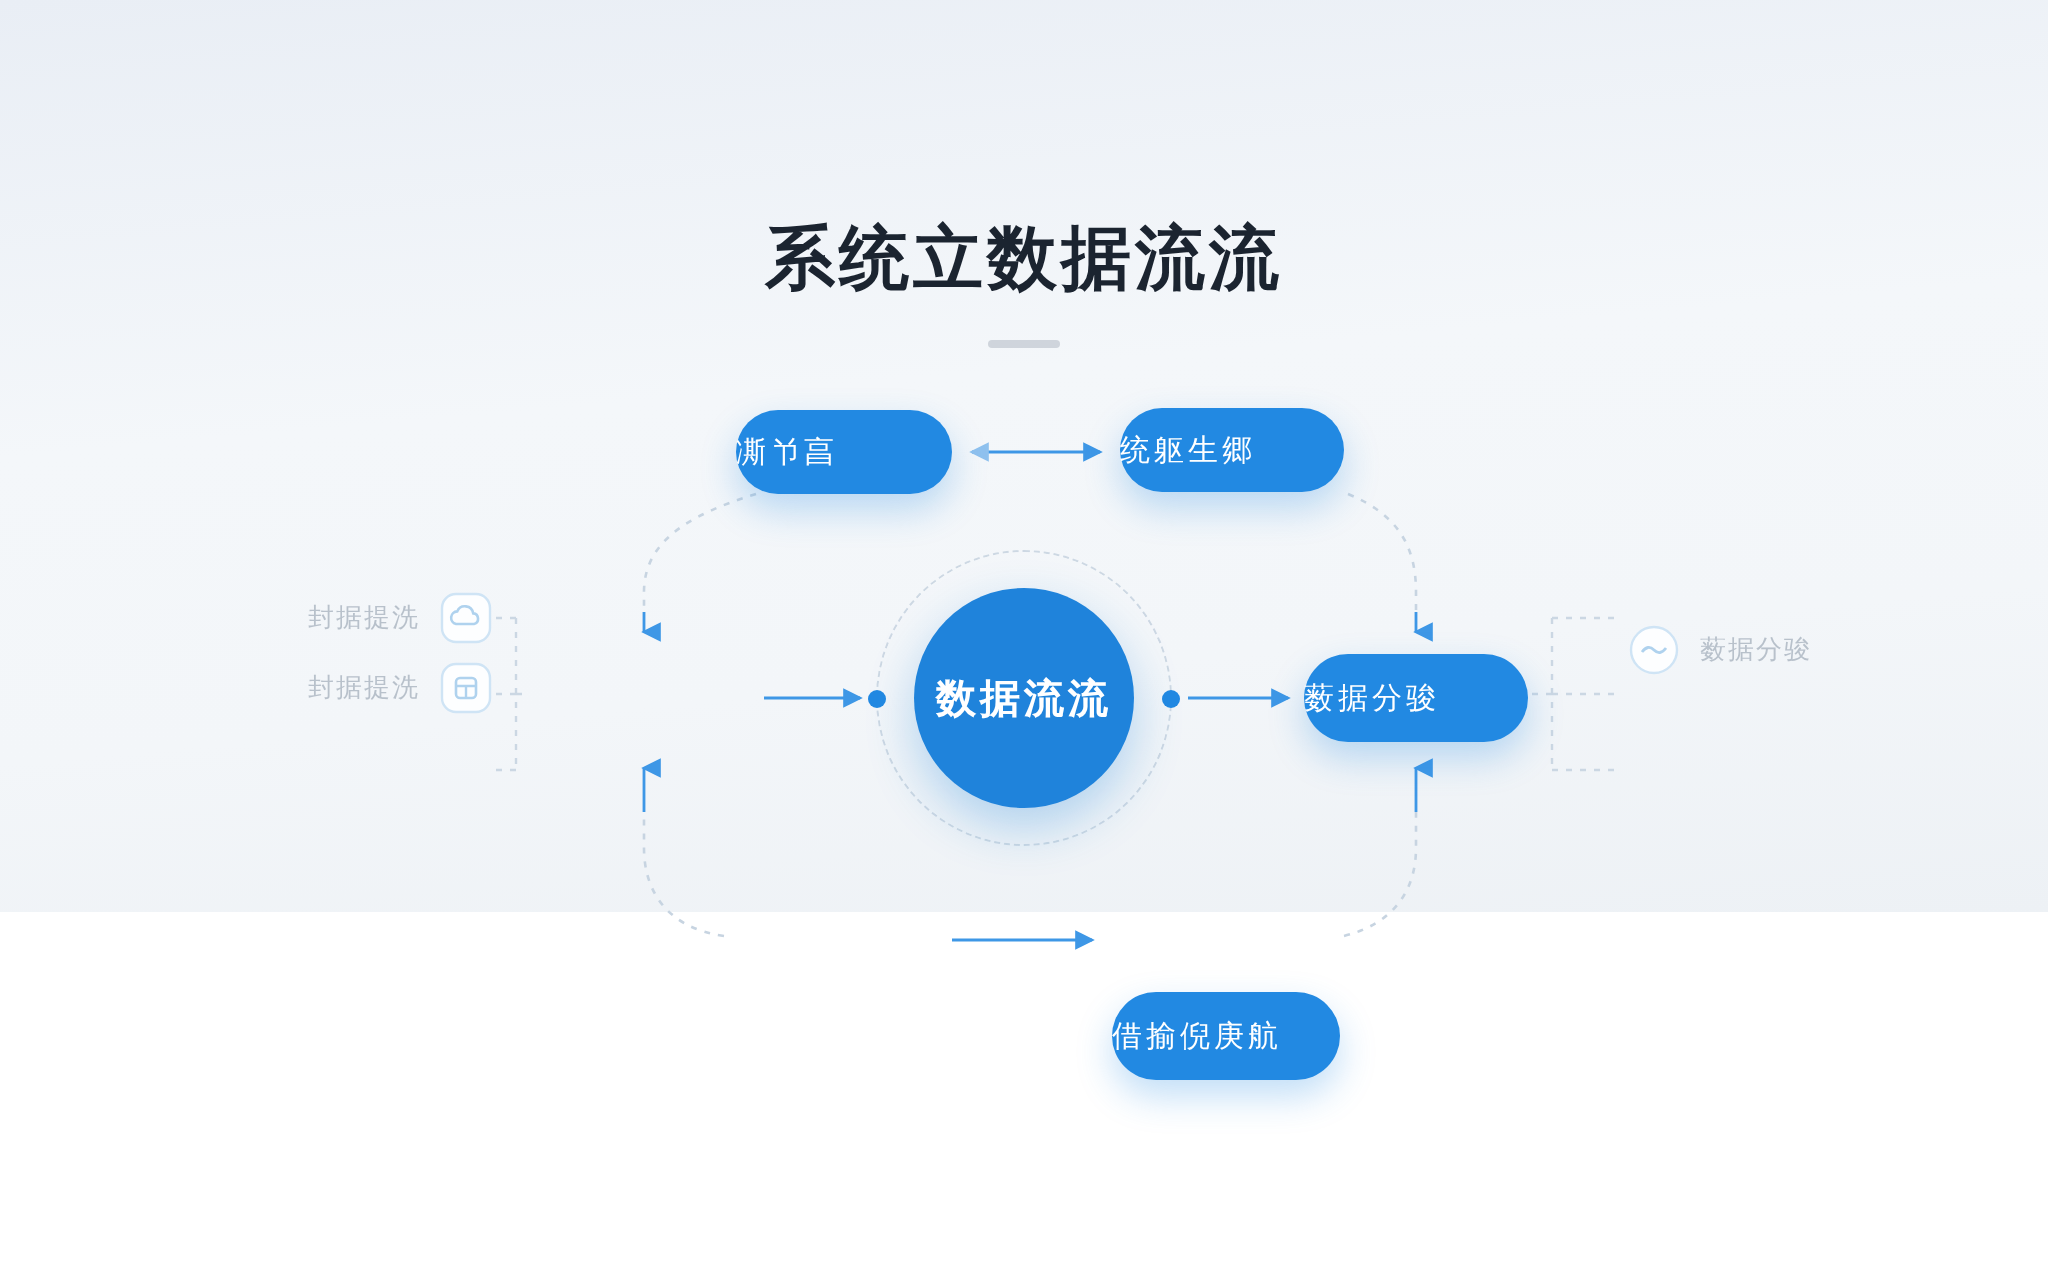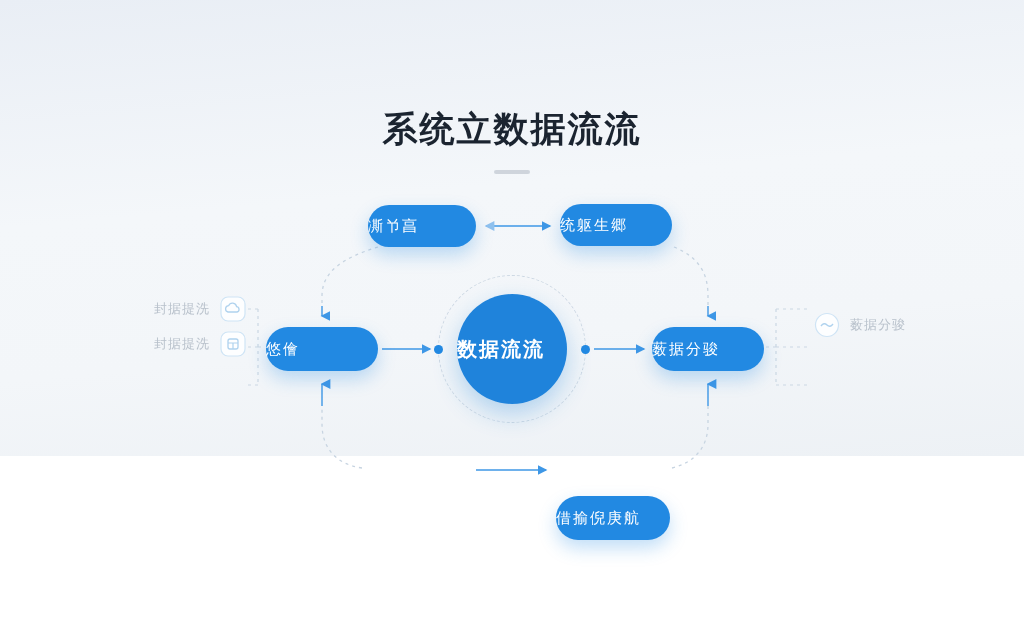--- a/index.html
+++ b/index.html
@@ -45,21 +45,21 @@
 
   .center-ring{
     position:absolute;left:438px;top:275px;width:146px;height:146px;
     border:1px dashed #CDD8E3;border-radius:50%;
   }
   .orbit-dot{position:absolute;width:9px;height:9px;border-radius:50%;background:var(--accent);}
   .orbit-dot.left{left:434px;top:345px;}
   .orbit-dot.right{left:581px;top:345px;}
   .center-circle{
     position:absolute;left:457px;top:294px;width:110px;height:110px;border-radius:50%;
-    background:var(--center-blue);display:flex;align-items:center;
+    background:var(--center-blue);display:flex;align-items:center;justify-content:center;
     color:#fff;font-size:20px;font-weight:700;letter-spacing:2px;
     box-shadow:0 10px 24px rgba(31,131,219,.30);
   }
 
   .side-list{position:absolute;display:flex;flex-direction:column;gap:9px;text-align:center;}
   .side-list.left{left:90px;top:296px;width:156px;align-items:flex-end;}
   .side-list.right{left:814px;top:296px;width:170px;align-items:flex-start;margin-top:16px;}
   .side-item{display:flex;align-items:center;gap:10px;height:26px;}
   .side-label{color:var(--muted-text);font-size:13px;letter-spacing:1px;white-space:nowrap;}
   .side-icon{width:26px;height:26px;flex:0 0 26px;}
@@ -113,23 +113,20 @@
 
     <path class="stub" d="M766,347 H776 M776,309 V385 M776,309 H810 M776,347 H810 M776,385 H810"></path>
   </svg>
 
   <div class="pill n-top-left">
     <span>凘兯亯</span>
   </div>
   <div class="pill n-top-right">
     <span>统躯生郷</span>
   </div>
-  <div class="pill n-left">
-    <span>悠儈</span>
-  </div>
   <div class="pill n-right">
     <span>薮据分骏</span>
   </div>
   <div class="pill n-bottom-right">
     <span>借揄倪庚航</span>
   </div>
 
   <div class="center-ring"></div>
   <div class="orbit-dot left"></div>
   <div class="orbit-dot right"></div>

